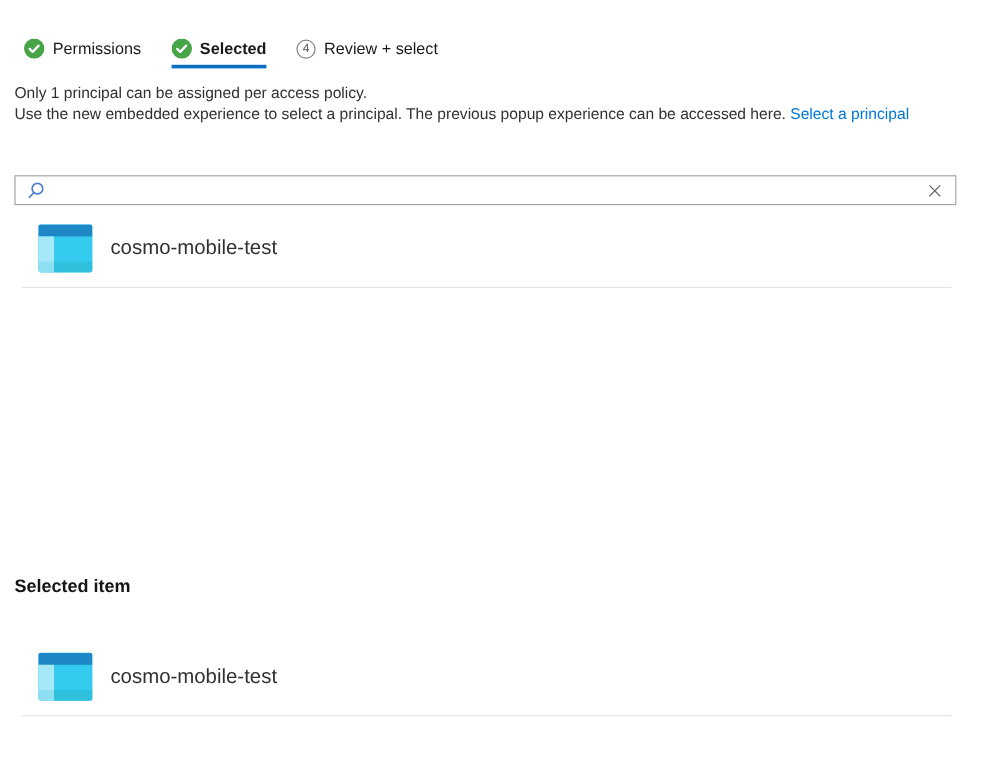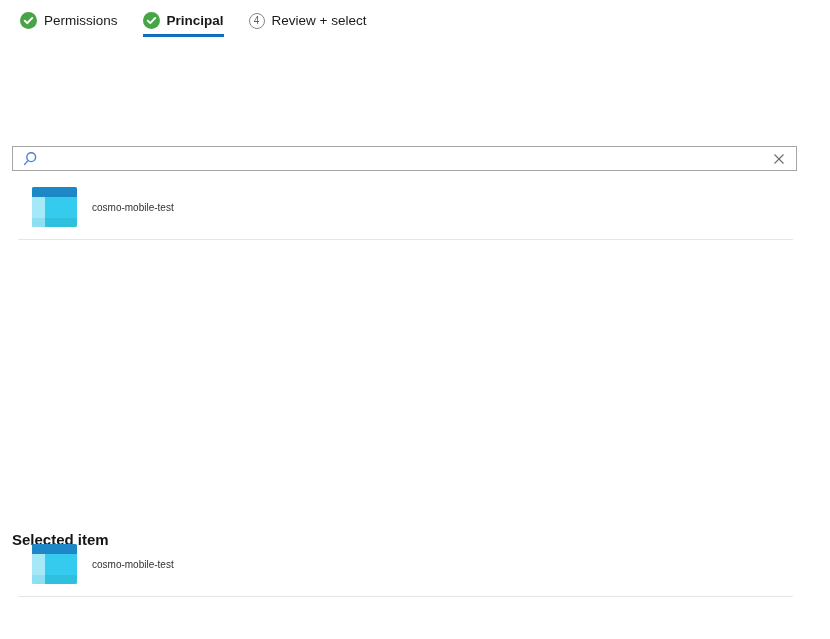--- a/index.html
+++ b/index.html
@@ -23,20 +23,21 @@
   .tab {
     display: flex;
     align-items: center;
     gap: 7px;
     padding-bottom: 5px;
     border-bottom: 3px solid transparent;
     font-size: 13.5px;
     color: #1b1a19;
     cursor: pointer;
     white-space: nowrap;
+    margin-top: 20px;
   }
   .tab.active { font-weight: 700; border-bottom-color: #0b6fc4; }
   .check-icon { width: 17px; height: 17px; display: block; flex: 0 0 auto; }
   .step-circle {
     width: 16px; height: 16px;
     border: 1px solid #8a8886;
     border-radius: 50%;
     color: #605e5c;
     font-size: 10px;
     line-height: 14px;
@@ -98,41 +99,41 @@
     width: 775px;
     height: 56px;
     display: flex;
     align-items: center;
     padding-bottom: 9px;
     border-bottom: 1px solid #e7e6e5;
     cursor: pointer;
   }
   .row-1 { top: 184px; }
   .row-2 { top: 541px; }
-  .row .label { margin-left: 15px; font-size: 10px; color: #323130; }
+  .row .label { margin-left: 15px; font-size: 17px; color: #323130; }
 
   
   .app-icon {
     position: relative;
     width: 45px; height: 40px;
     margin-left: 14px;
     border-radius: 2px;
     overflow: hidden;
     background: #35cbee;
     flex: 0 0 auto;
   }
   .app-icon .bar   { position: absolute; left: 0; top: 0; width: 100%; height: 10px; background: #1e87c5; }
   .app-icon .side  { position: absolute; left: 0; top: 10px; width: 13px; height: 30px; background: #a5e8f7; }
   .app-icon .side-b{ position: absolute; left: 0; top: 31px; width: 13px; height: 9px; background: #8fdff2; }
   .app-icon .main-b{ position: absolute; left: 13px; top: 31px; right: 0; height: 9px; background: #2fc0dd; }
 
   
   .section-heading {
     position: absolute;
-    left: 12px; top: 531px;
+    left: 12px; top: 480px;
     font-size: 15px;
     font-weight: 700;
     color: #161514;
   }
 </style>
 </head>
 <body>
 
 <div class="canvas">
 
@@ -142,28 +143,35 @@
         <circle cx="8.5" cy="8.5" r="8.5" fill="#47a447"></circle>
         <path d="M4.7 8.7l2.5 2.5 5-5.2" stroke="#ffffff" stroke-width="1.9" fill="none" stroke-linecap="round" stroke-linejoin="round"></path>
       </svg>
       <span>Permissions</span>
     </div>
     <div class="tab active">
       <svg class="check-icon" viewBox="0 0 17 17">
         <circle cx="8.5" cy="8.5" r="8.5" fill="#47a447"></circle>
         <path d="M4.7 8.7l2.5 2.5 5-5.2" stroke="#ffffff" stroke-width="1.9" fill="none" stroke-linecap="round" stroke-linejoin="round"></path>
       </svg>
-      <span>Principal</span>
+      <span>Selected</span>
     </div>
     <div class="tab">
       <span class="step-circle">4</span>
       <span>Review + select</span>
     </div>
   </div>
 
+  <div class="desc">
+    <div>Only 1 principal can be assigned per access policy.</div>
+    <div>
+      <span>Use the new embedded experience to select a principal. The previous popup experience can be accessed here.</span>
+      <a class="link" href="#">Select a principal</a>
+    </div>
+  </div>
 
   <div class="searchbox">
     <svg class="search-icon" width="16" height="16" viewBox="0 0 16 16">
       <circle cx="9.2" cy="6.2" r="4.4" fill="none" stroke="#4a7fd4" stroke-width="1.4"></circle>
       <line x1="6" y1="9.6" x2="2.6" y2="13.4" stroke="#4a7fd4" stroke-width="1.4" stroke-linecap="round"></line>
     </svg>
     <input type="text" placeholder="" value="" style="">
     <button class="clear-btn">
       <svg width="14" height="14" viewBox="0 0 14 14">
         <line x1="2.5" y1="2.5" x2="11.5" y2="11.5" stroke="#6b6a68" stroke-width="1.1"></line>

